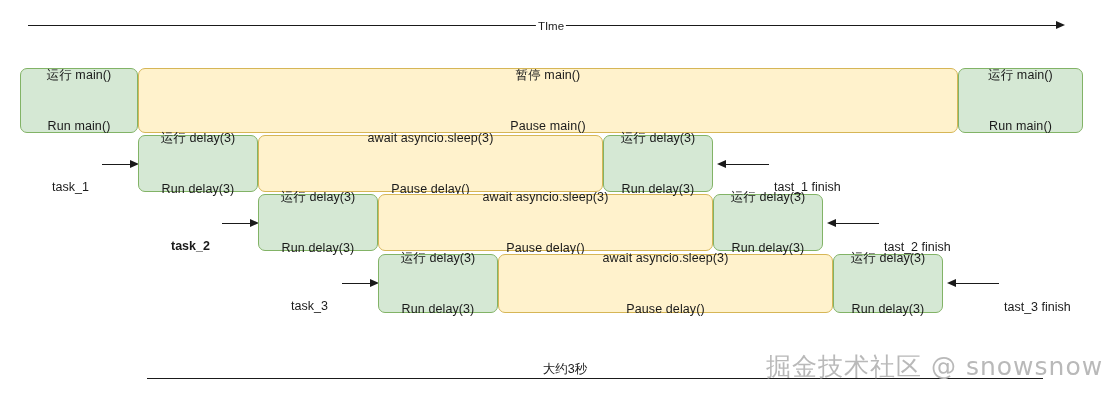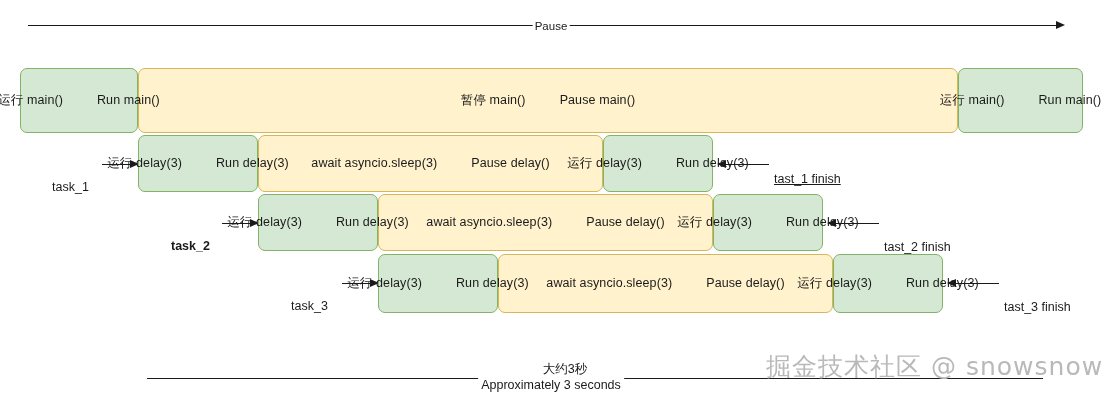--- a/index.html
+++ b/index.html
@@ -22,21 +22,21 @@
     width: 1103px;
     height: 404px;
   }
 
   
   .box {
     position: absolute;
     box-sizing: border-box;
     border-radius: 7px;
     display: flex;
-    flex-direction: row;
+    flex-direction: column;
     align-items: center;
     justify-content: center;
     text-align: center;
     font-size: 12.5px;
     line-height: 17px;
     letter-spacing: 0.1px;
     white-space: nowrap;
     gap: 34px;
   }
   .box.green {
@@ -120,21 +120,21 @@
     user-select: none;
   }
 </style>
 </head>
 <body>
 
 <div id="canvas">
 
   <div class="axis-line" style="left:28px; top:25px; width:1030px;"></div>
   <div class="arrow-head" style="left:1056px; top:21px;"></div>
-  <div class="axis-label" style="left:551px; top:26px;">Pause</div>
+  <div class="axis-label" style="left:551px; top:26px;">TIme</div>
 
   <div class="box green" style="left:20px; top:68px; width:118px; height:65px;">
     <span class="l1">运行 main()</span>
     <span class="l2">Run main()</span>
   </div>
   <div class="box yellow" style="left:138px; top:68px; width:820px; height:65px;">
     <span class="l1">暂停 main()</span>
     <span class="l2">Pause main()</span>
   </div>
   <div class="box green" style="left:958px; top:68px; width:125px; height:65px;">
@@ -153,21 +153,21 @@
   <div class="box yellow" style="left:258px; top:135px; width:345px; height:57px;">
     <span class="l1">await asyncio.sleep(3)</span>
     <span class="l2">Pause delay()</span>
   </div>
   <div class="box green" style="left:603px; top:135px; width:110px; height:57px;">
     <span class="l1">运行 delay(3)</span>
     <span class="l2">Run delay(3)</span>
   </div>
   <div class="arrow-head left" style="left:717px; top:160px;"></div>
   <div class="conn" style="left:725px; top:164px; width:44px;"></div>
-  <div class="label" style="left:774px; top:148px;text-decoration:underline;">tast_1 finish</div>
+  <div class="label" style="left:774px; top:156px;">tast_1 finish</div>
 
   <div class="label" style="left:171px; top:215px;font-weight:bold;">task_2</div>
   <div class="conn" style="left:222px; top:223px; width:30px;"></div>
   <div class="arrow-head" style="left:250px; top:219px;"></div>
 
   <div class="box green" style="left:258px; top:194px; width:120px; height:57px;">
     <span class="l1">运行 delay(3)</span>
     <span class="l2">Run delay(3)</span>
   </div>
   <div class="box yellow" style="left:378px; top:194px; width:335px; height:57px;">
@@ -198,18 +198,17 @@
     <span class="l1">运行 delay(3)</span>
     <span class="l2">Run delay(3)</span>
   </div>
   <div class="arrow-head left" style="left:947px; top:279px;"></div>
   <div class="conn" style="left:955px; top:283px; width:44px;"></div>
   <div class="label" style="left:1004px; top:276px;">tast_3 finish</div>
 
   <div class="axis-line" style="left:147px; top:378px; width:896px;"></div>
   <div class="duration-caption" style="left:551px; top:361px;">
     <span class="l1">大约3秒</span><br>
-    <span class="l2">Approximately 3 seconds</span>
   </div>
 
   <div class="watermark" style="left:766px; top:352px;">掘金技术社区 @ snowsnow</div>
 
 </div>
 
 </body></html>

